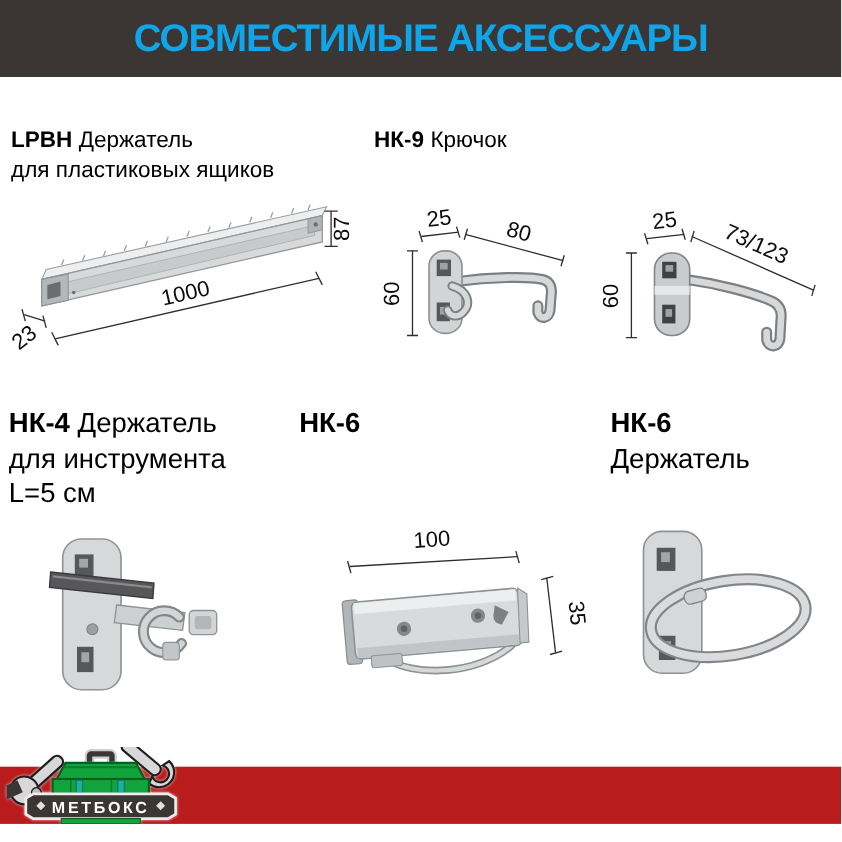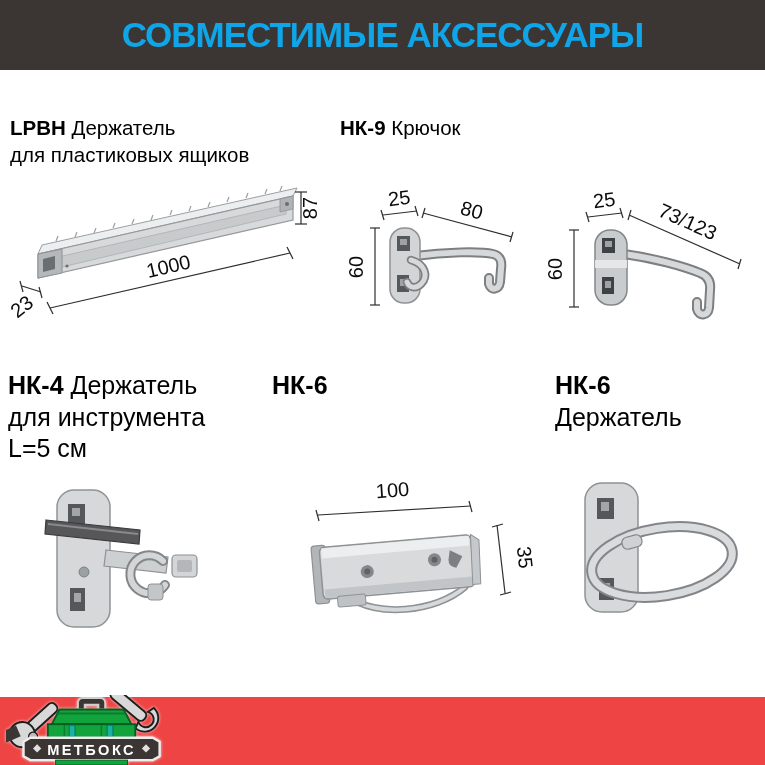--- a/index.html
+++ b/index.html
@@ -3,21 +3,21 @@
 <meta charset="utf-8">
 <style>
   *{margin:0;padding:0;box-sizing:border-box}
   body{width:765px;height:765px;font-family:"Liberation Sans",sans-serif;background:#ffffff}
   .page{position:relative;width:765px;height:765px;background:#ffffff;overflow:hidden}
 
   .topbar{position:absolute;left:0;top:0;width:765px;height:70px;background:#3b3634;
           display:flex;align-items:center;justify-content:center}
   .title{color:#0ea5e9;font-size:35px;font-weight:700;letter-spacing:-1px;white-space:nowrap}
 
-  .botbar{position:absolute;left:0;top:697px;width:765px;height:68px;background:#ef4444}
+  .botbar{position:absolute;left:0;top:697px;width:765px;height:52px;background:#b91c1c}
   .logo{position:absolute;left:6px;bottom:0;width:176px;height:70px;
         filter:drop-shadow(0 0 1.5px rgba(255,255,255,.75))}
 
   .plabel{position:absolute;text-align:left;color:#000000}
   .r1{font-size:20.5px;line-height:27px}
   .r2{font-size:25px;line-height:31.5px}
   .code{font-weight:700}
 
   .fig{position:absolute}
   .dim{font-size:20px;fill:#0b0b0b}

